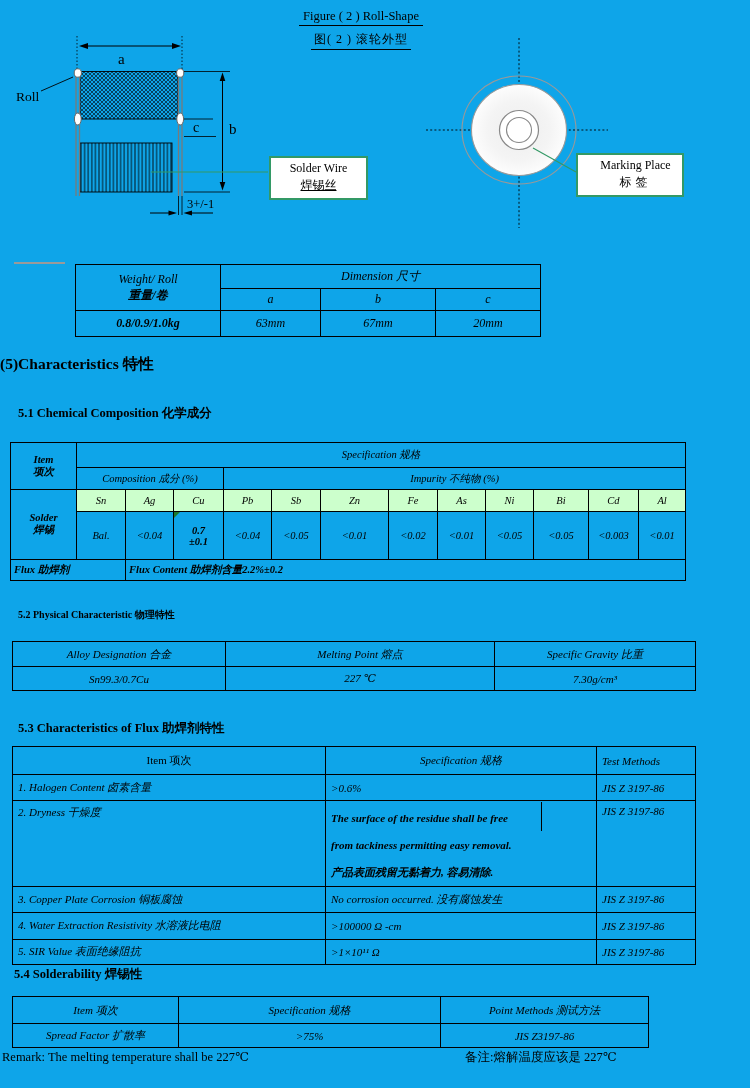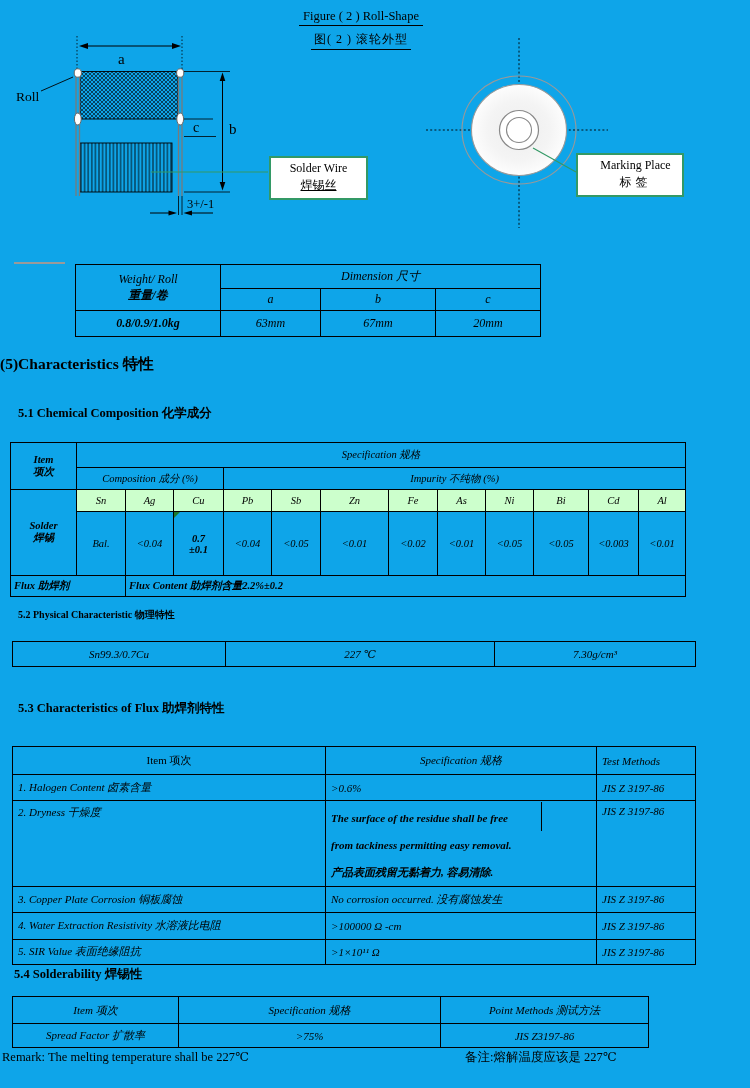--- a/index.html
+++ b/index.html
@@ -34,30 +34,30 @@
   table.weight td{font-size:12px;}
   table.weight tr:nth-child(1){height:24px;}
   table.weight tr:nth-child(2){height:22px;}
   table.weight tr:nth-child(3){height:26px;}
   .wval{font-size:13.5px;}
 
   
   .h5{left:0px;top:354px;font-size:15.5px;font-weight:bold;}
   .h51{left:18px;top:405px;font-size:12.5px;font-weight:bold;}
   .h52{left:18px;top:608px;font-size:10px;font-weight:bold;}
-  .h53{left:18px;top:700px;font-size:12.5px;font-weight:bold;}
+  .h53{left:18px;top:720px;font-size:12.5px;font-weight:bold;}
   .h54{left:14px;top:966px;font-size:12.5px;font-weight:bold;}
 
   
   table.chem{left:10px;top:442px;width:675px;}
   table.chem td{font-size:10.5px;}
   table.chem tr:nth-child(1){height:25px;}
   table.chem tr:nth-child(2){height:22px;}
   table.chem tr:nth-child(3){height:22px;}
-  table.chem tr:nth-child(4){height:64px;}
+  table.chem tr:nth-child(4){height:48px;}
   table.chem tr:nth-child(5){height:21px;}
   td.green{background:#ccffcc;}
   td.itemcell,td.soldercell{font-weight:bold;font-style:italic;text-align:center;font-size:11px;}
   .pos-rel{position:relative;}
   .tri{position:absolute;left:0;top:0;width:0;height:0;
        border-top:6px solid #1c7a2e;border-right:6px solid transparent;}
 
   
   table.phys{left:12px;top:641px;width:683px;}
   table.phys tr:nth-child(1){height:25px;}
@@ -275,20 +275,25 @@
 
   <div class="abs h52">5.2 Physical Characteristic 物理特性</div>
 
   <table class="tbl phys">
     <colgroup>
         <col style="width:213px">
         <col style="width:269px">
         <col style="width:201px">
       </colgroup>
     <tbody>
+        <tr>
+      <td class="c i">Alloy Designation 合金</td>
+      <td class="c i">Melting Point 熔点</td>
+      <td class="c i">Specific Gravity 比重</td>
+    </tr>
     <tr>
       <td class="c i">Sn99.3/0.7Cu</td>
       <td class="c i">227 ℃</td>
       <td class="c i">7.30g/cm³</td>
     </tr>
   </tbody>
     </table>
 
   <div class="abs h53">5.3 Characteristics of Flux 助焊剂特性</div>
 

